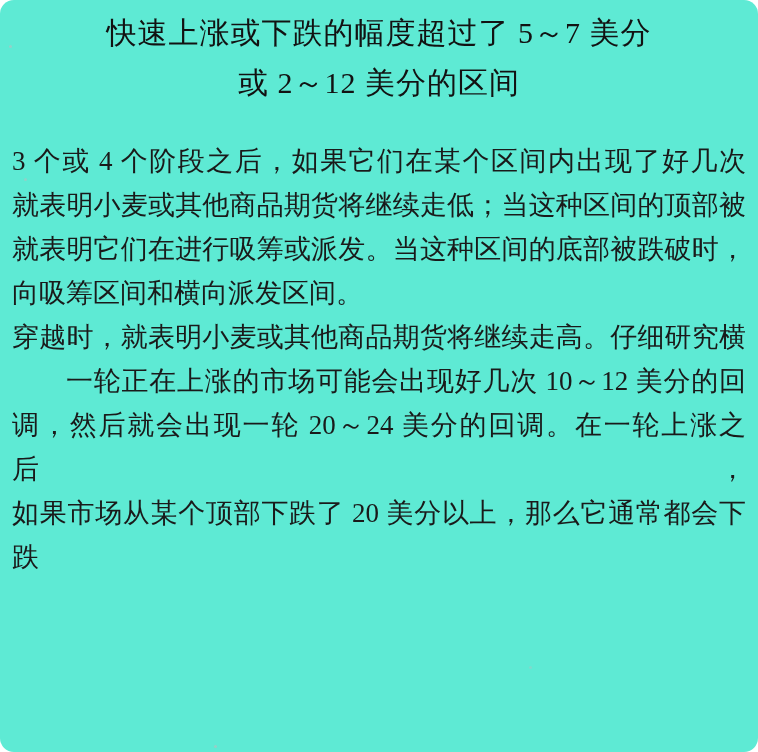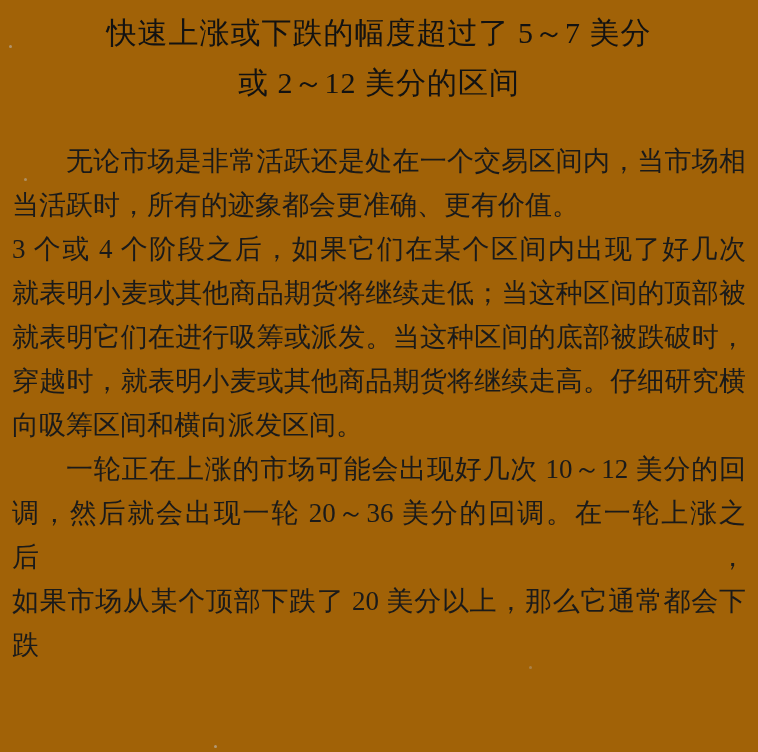--- a/index.html
+++ b/index.html
@@ -1,24 +1,25 @@
 <!DOCTYPE html>
 <html lang="zh"><head>
 <meta charset="utf-8">
 <style>
   html, body { margin: 0; padding: 0; }
   .page {
     position: relative;
     width: 758px;
     height: 752px;
-    background: #a16207;
+    background: #5eead4;
     color: #1a1a1a;
     font-family: "Liberation Serif", "DejaVu Serif", serif;
     overflow: hidden;
     box-sizing: border-box;
+    border-radius: 14px;
   }
   .title-block {
     padding-top: 8px;
     text-align: center;
     font-size: 30px;
     line-height: 50px;
     letter-spacing: 1px;
     color: #121212;
   }
   .title-line { white-space: nowrap; }
@@ -54,36 +55,32 @@
 
 <div class="page">
 
   <div class="title-block">
     <div class="title-line">快速上涨或下跌的幅度超过了 5～7 美分</div>
     <div class="title-line">或 2～12 美分的区间</div>
   </div>
 
   <div class="body-block">
 
-    <div class="paragraph">
-      <div class="bline first">无论市场是非常活跃还是处在一个交易区间内，当市场相</div>
-      <div class="bline plast">当活跃时，所有的迹象都会更准确、更有价值。</div>
-    </div>
 
     <div class="paragraph">
       <div class="bline">3 个或 4 个阶段之后，如果它们在某个区间内出现了好几次</div>
       <div class="bline">就表明小麦或其他商品期货将继续走低；当这种区间的顶部被</div>
       <div class="bline">就表明它们在进行吸筹或派发。当这种区间的底部被跌破时，</div>
+      <div class="bline plast">向吸筹区间和横向派发区间。</div>
       <div class="bline">穿越时，就表明小麦或其他商品期货将继续走高。仔细研究横</div>
-      <div class="bline plast">向吸筹区间和横向派发区间。</div>
     </div>
 
     <div class="paragraph">
       <div class="bline first">一轮正在上涨的市场可能会出现好几次 10～12 美分的回</div>
-      <div class="bline">调，然后就会出现一轮 20～36 美分的回调。在一轮上涨之后，</div>
+      <div class="bline">调，然后就会出现一轮 20～24 美分的回调。在一轮上涨之后，</div>
       <div class="bline">如果市场从某个顶部下跌了 20 美分以上，那么它通常都会下跌</div>
 
     </div>
 
   </div>
 
   <div class="speck s1"></div>
   <div class="speck s2"></div>
   <div class="speck s3"></div>
   <div class="speck s4"></div>

